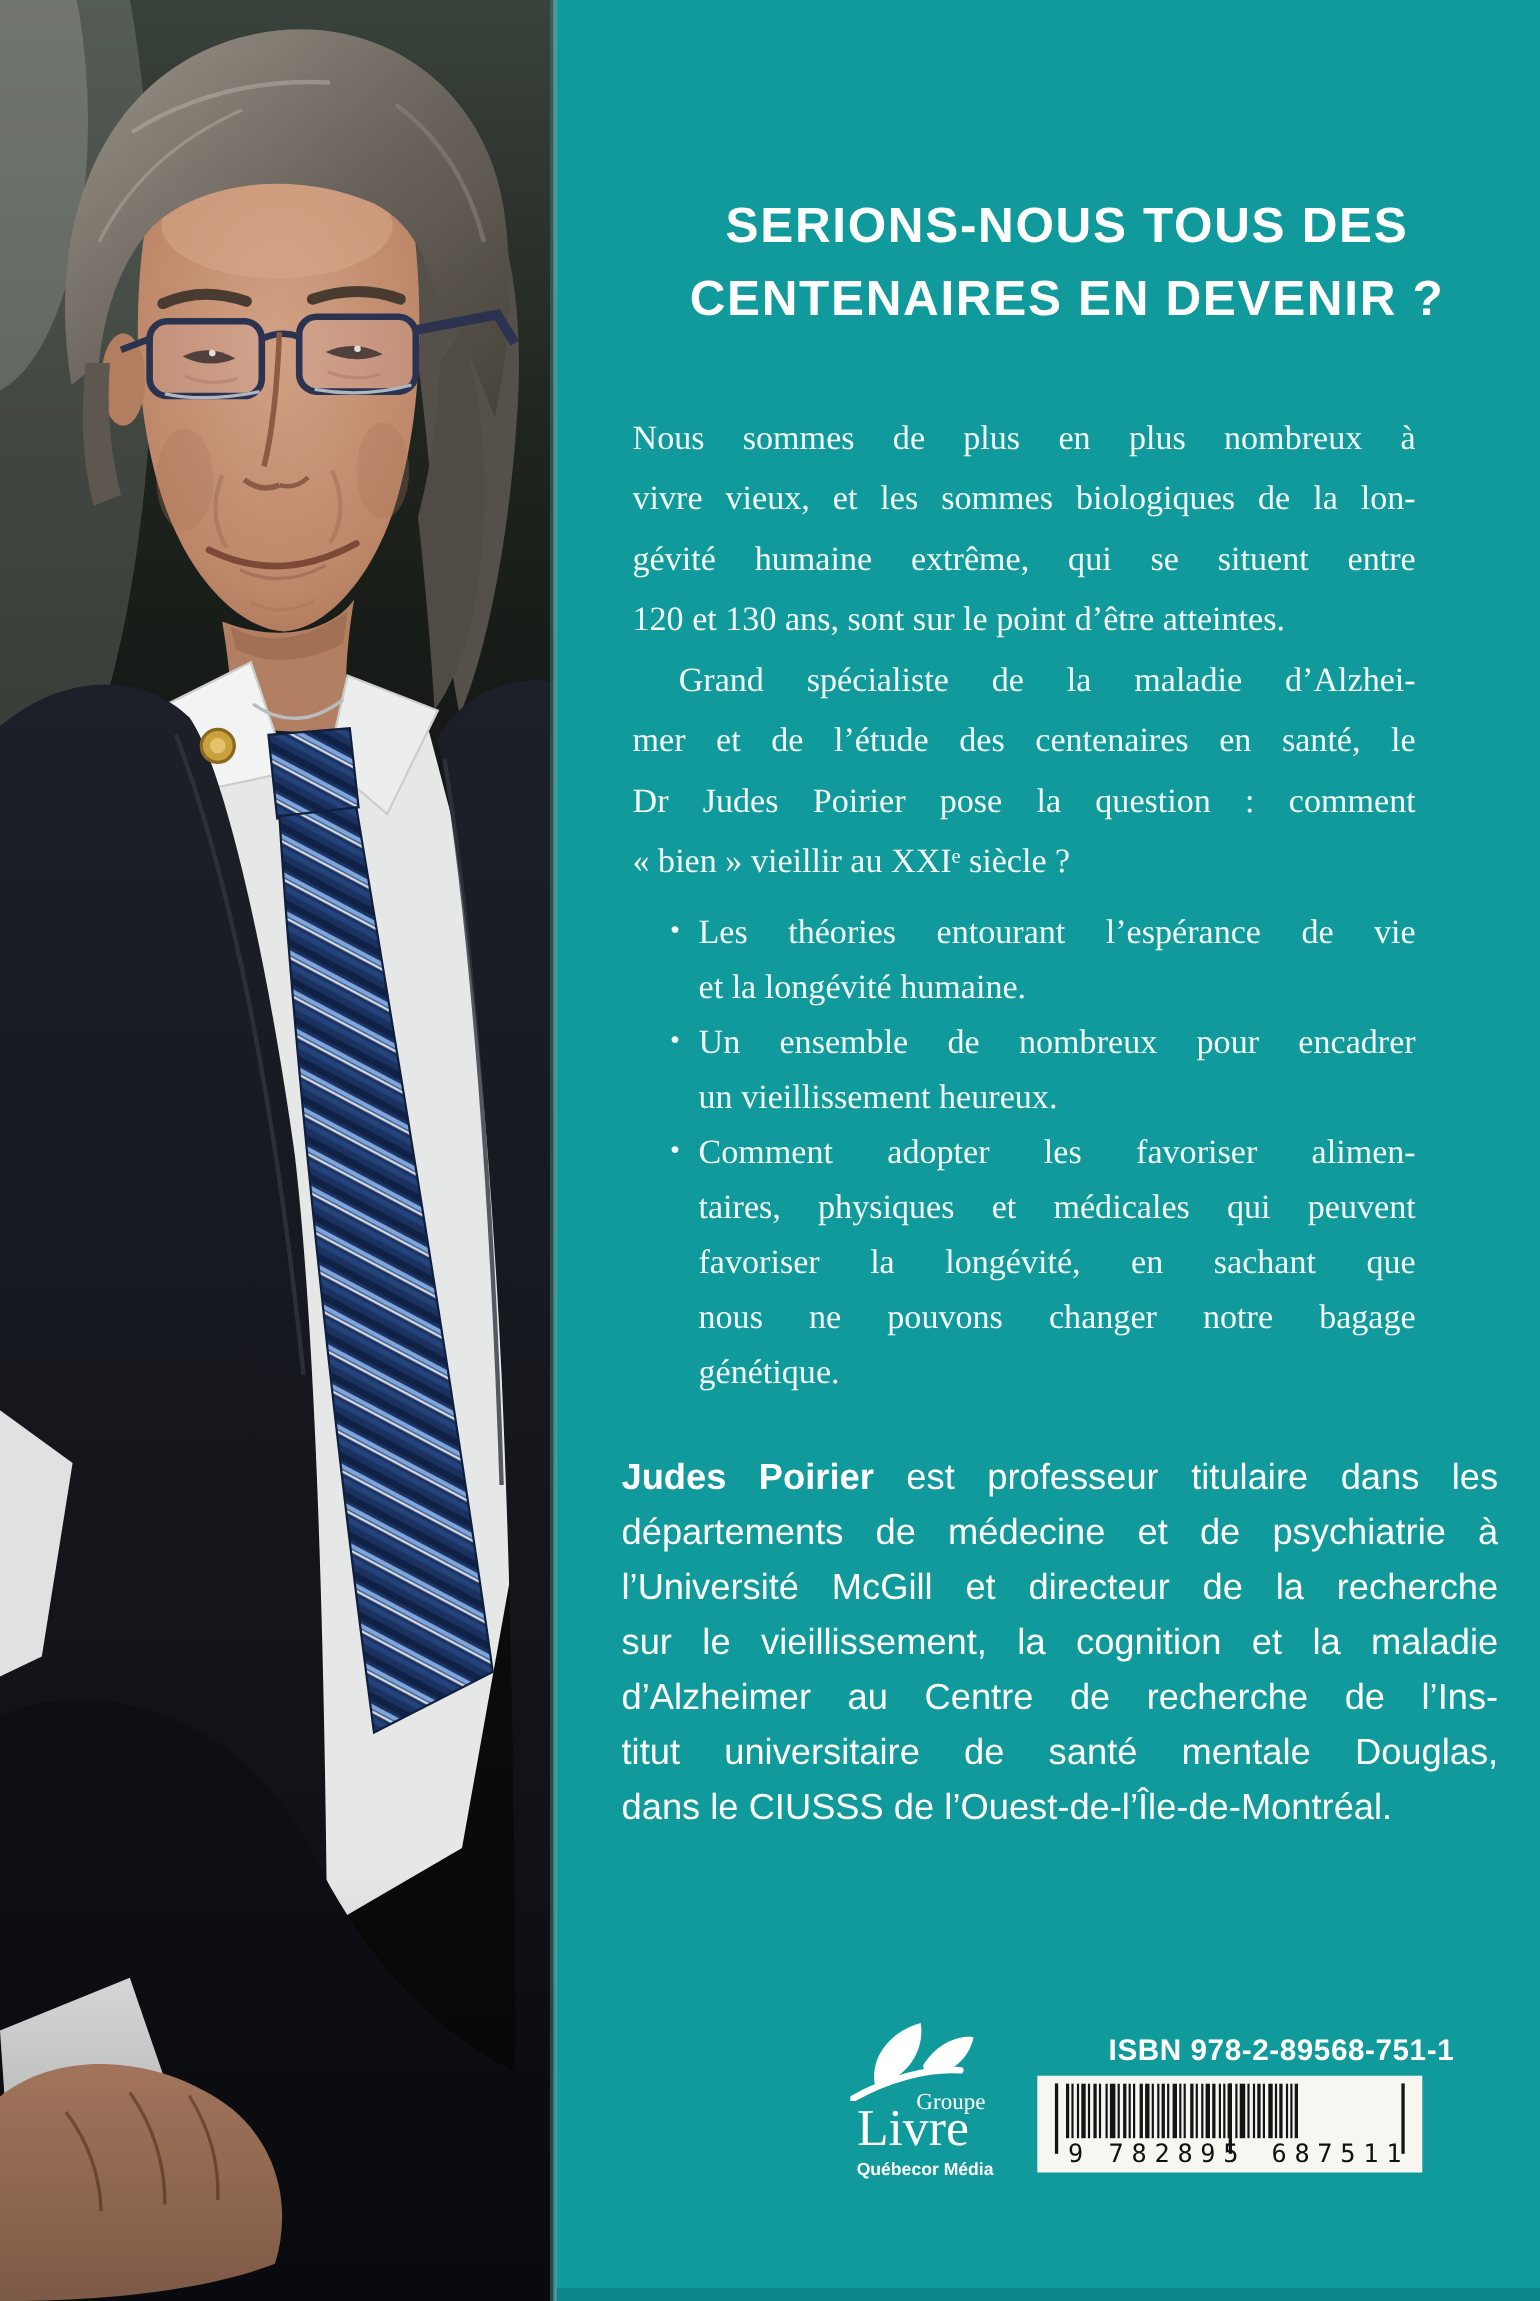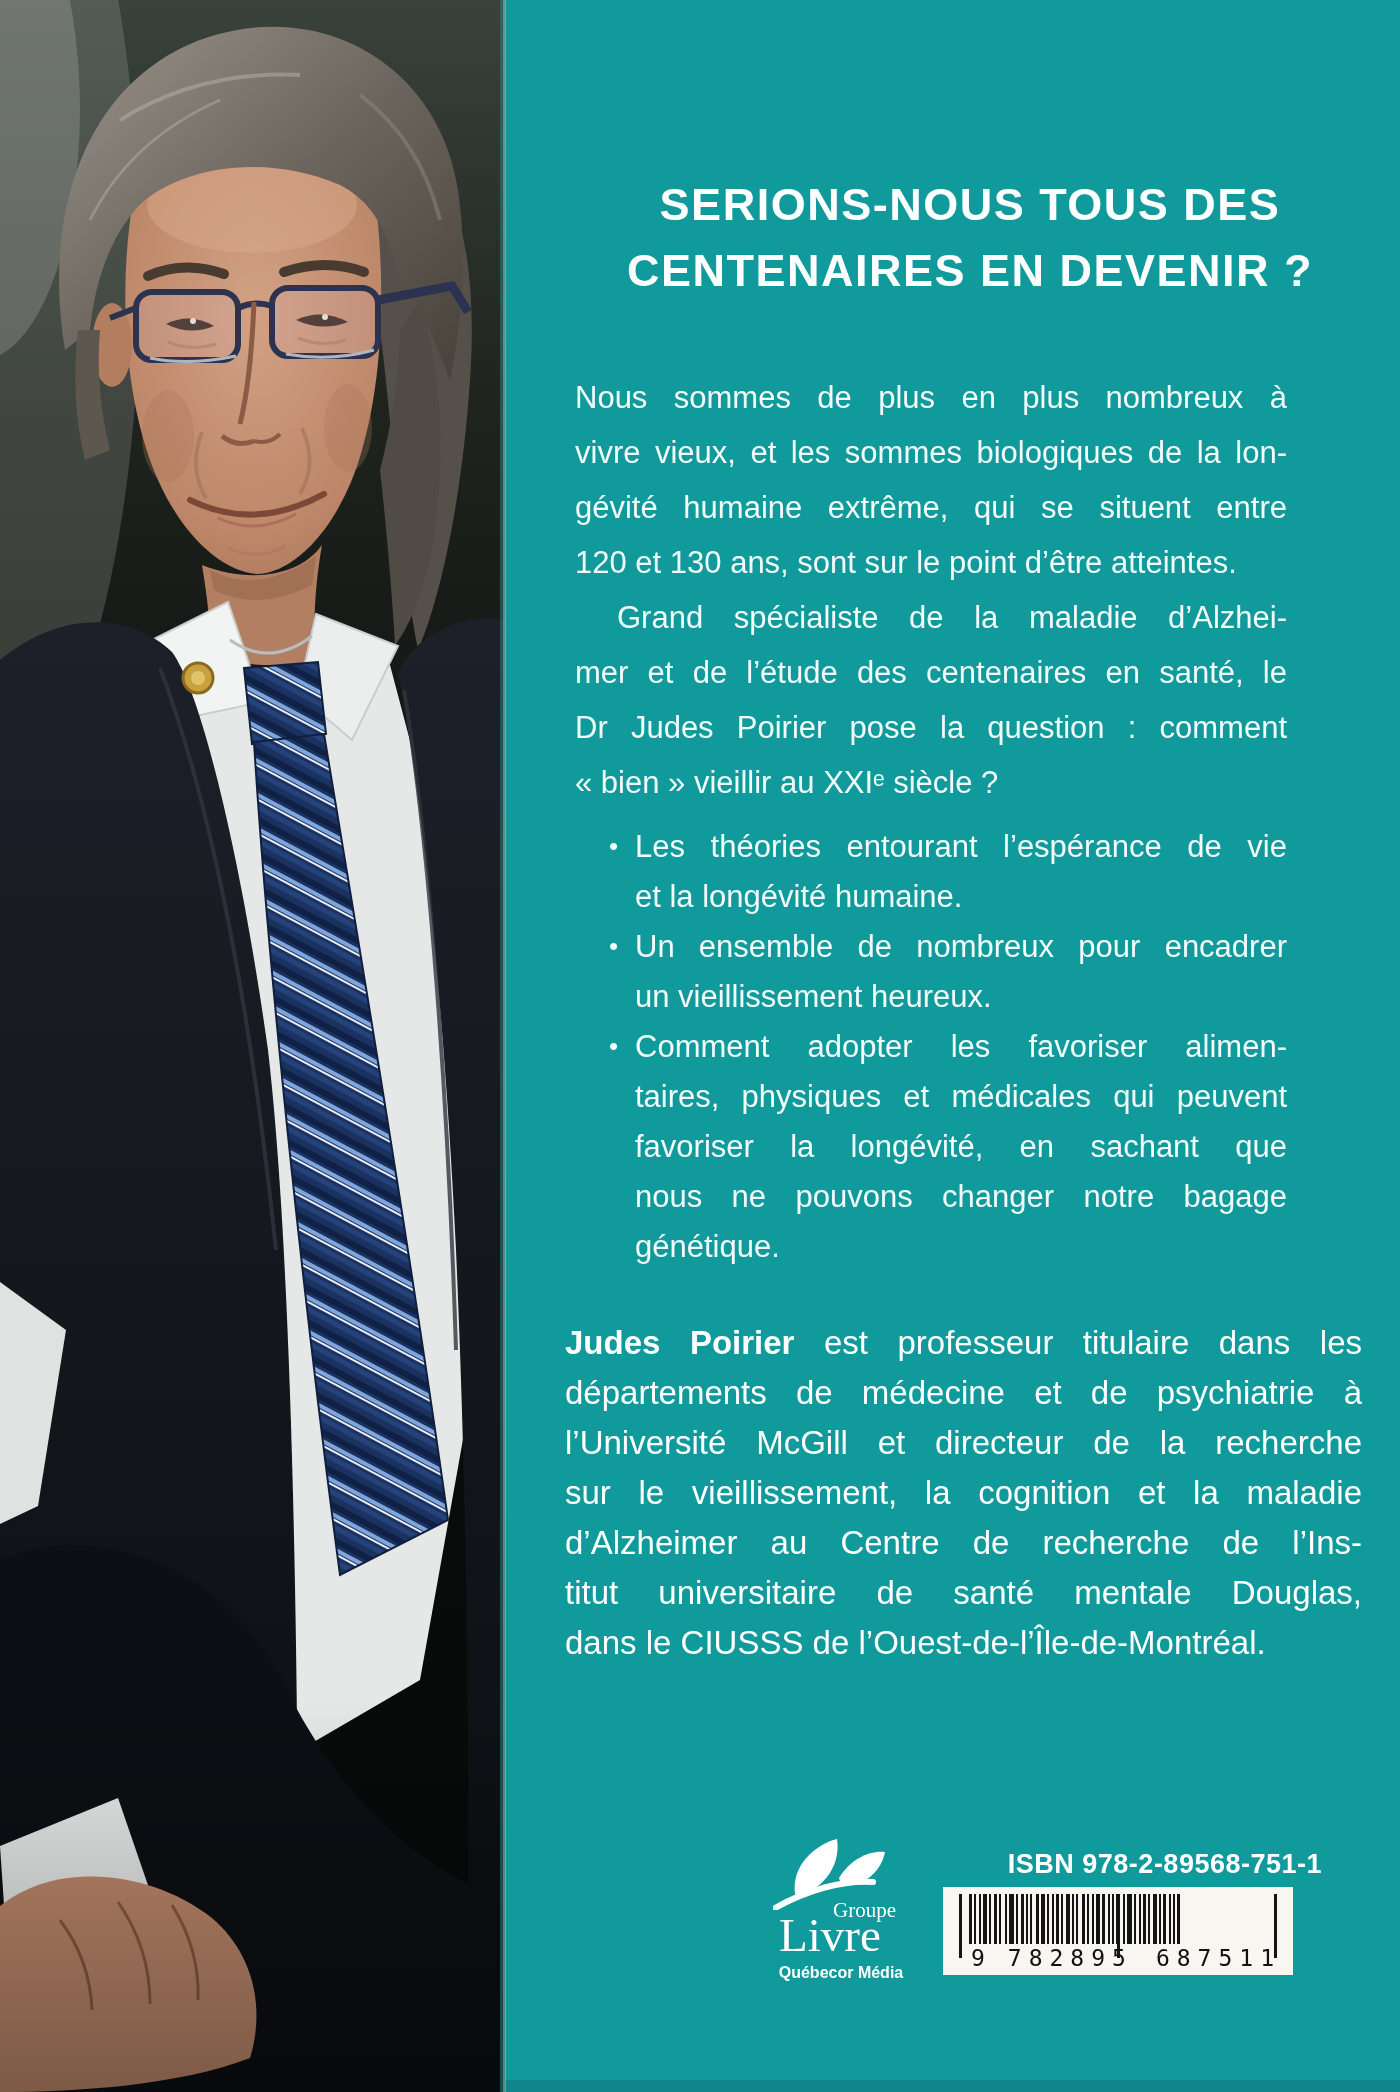--- a/index.html
+++ b/index.html
@@ -6,21 +6,21 @@
   .cover{position:relative;width:1400px;height:2092px;overflow:hidden;background:#0a0b0a;
          font-family:"Liberation Sans",sans-serif;}
   .photo{position:absolute;left:0;top:0;width:505px;height:2092px;}
   .photo svg{width:100%;height:100%;display:block;}
   .panel{position:absolute;left:505px;top:0;width:895px;height:2092px;background:#119a9b;}
   .divider{position:absolute;left:503px;top:0;width:3px;height:2092px;background:rgba(230,255,252,.30);}
 
   .title{position:absolute;left:0;top:172px;width:100%;text-align:center;color:#fff;
          font:700 45px/66px "Liberation Sans",sans-serif;letter-spacing:1.5px;}
 
-  .serif{font-family:Liberation Sans, sans-serif;color:#f2fbfa;}
+  .serif{font-family:Liberation Serif, serif;color:#f2fbfa;}
   .line{white-space:normal;}
   .line.j{text-align:justify;text-align-last:justify;}
   .line.indent{padding-left:42px;}
 
   .intro{position:absolute;left:575px;top:370px;width:712px;font-size:31px;}
   .intro .line{line-height:55px;height:55px;overflow:hidden;}
 
   .bullets{position:absolute;left:635px;top:822px;width:652px;font-size:31px;}
   .bullets .line{line-height:50px;height:50px;position:relative;overflow:visible;}
   .dot{position:absolute;left:-26px;top:-1px;font-size:26px;}

